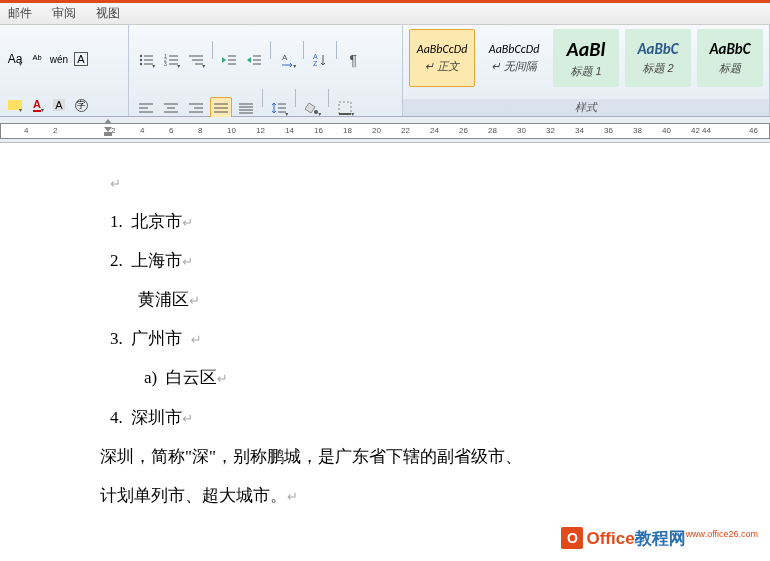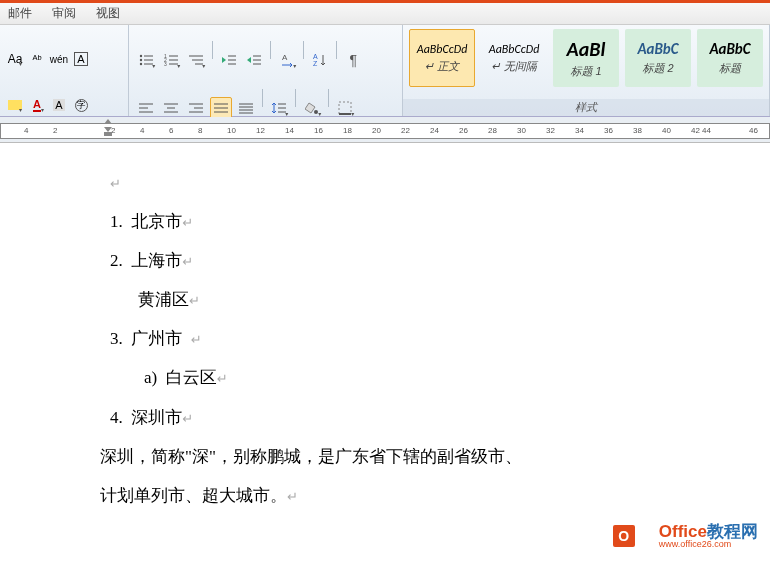--- a/index.html
+++ b/index.html
@@ -46,21 +46,21 @@
     .indent-top { width: 0; height: 0; border-left: 4px solid transparent; border-right: 4px solid transparent; border-bottom: 5px solid #888; }
     .indent-bot { width: 0; height: 0; border-left: 4px solid transparent; border-right: 4px solid transparent; border-top: 5px solid #888; margin-top: 3px; }
     .indent-sq { width: 8px; height: 4px; background: #888; }
     
     .doc-area { background: #fff; padding: 20px 100px 0 100px; position: relative; }
     .doc-line { font-family: "SimSun", serif; font-size: 17px; color: #000; line-height: 2.3; }
     .mark { color: #aaa; font-size: 13px; }
     
     .watermark { position: absolute; right: 12px; bottom: 12px; display: flex; align-items: center; gap: 3px; }
     .wm-logo { width: 22px; height: 22px; background: #e14a1a; display: flex; align-items: center; justify-content: center; color: #fff; font-weight: bold; font-size: 14px; border-radius: 2px; }
-    .wm-text { display: flex; flex-direction: column; line-height: 1; margin-left: 21px; }
+    .wm-text { display: flex; flex-direction: row; line-height: 1; }
     .wm-main { display: flex; font-weight: bold; font-size: 17px; }
     .wm-url { font-size: 9px; color: #e14a1a; }
     
     svg { display: block; }
     .highlight-ico { background: #ffe060; width: 14px; height: 10px; }
     .align-active { background: #fce9b6; border: 1px solid #e8a830 !important; }
   </style>
 </head>
 <body>
 

